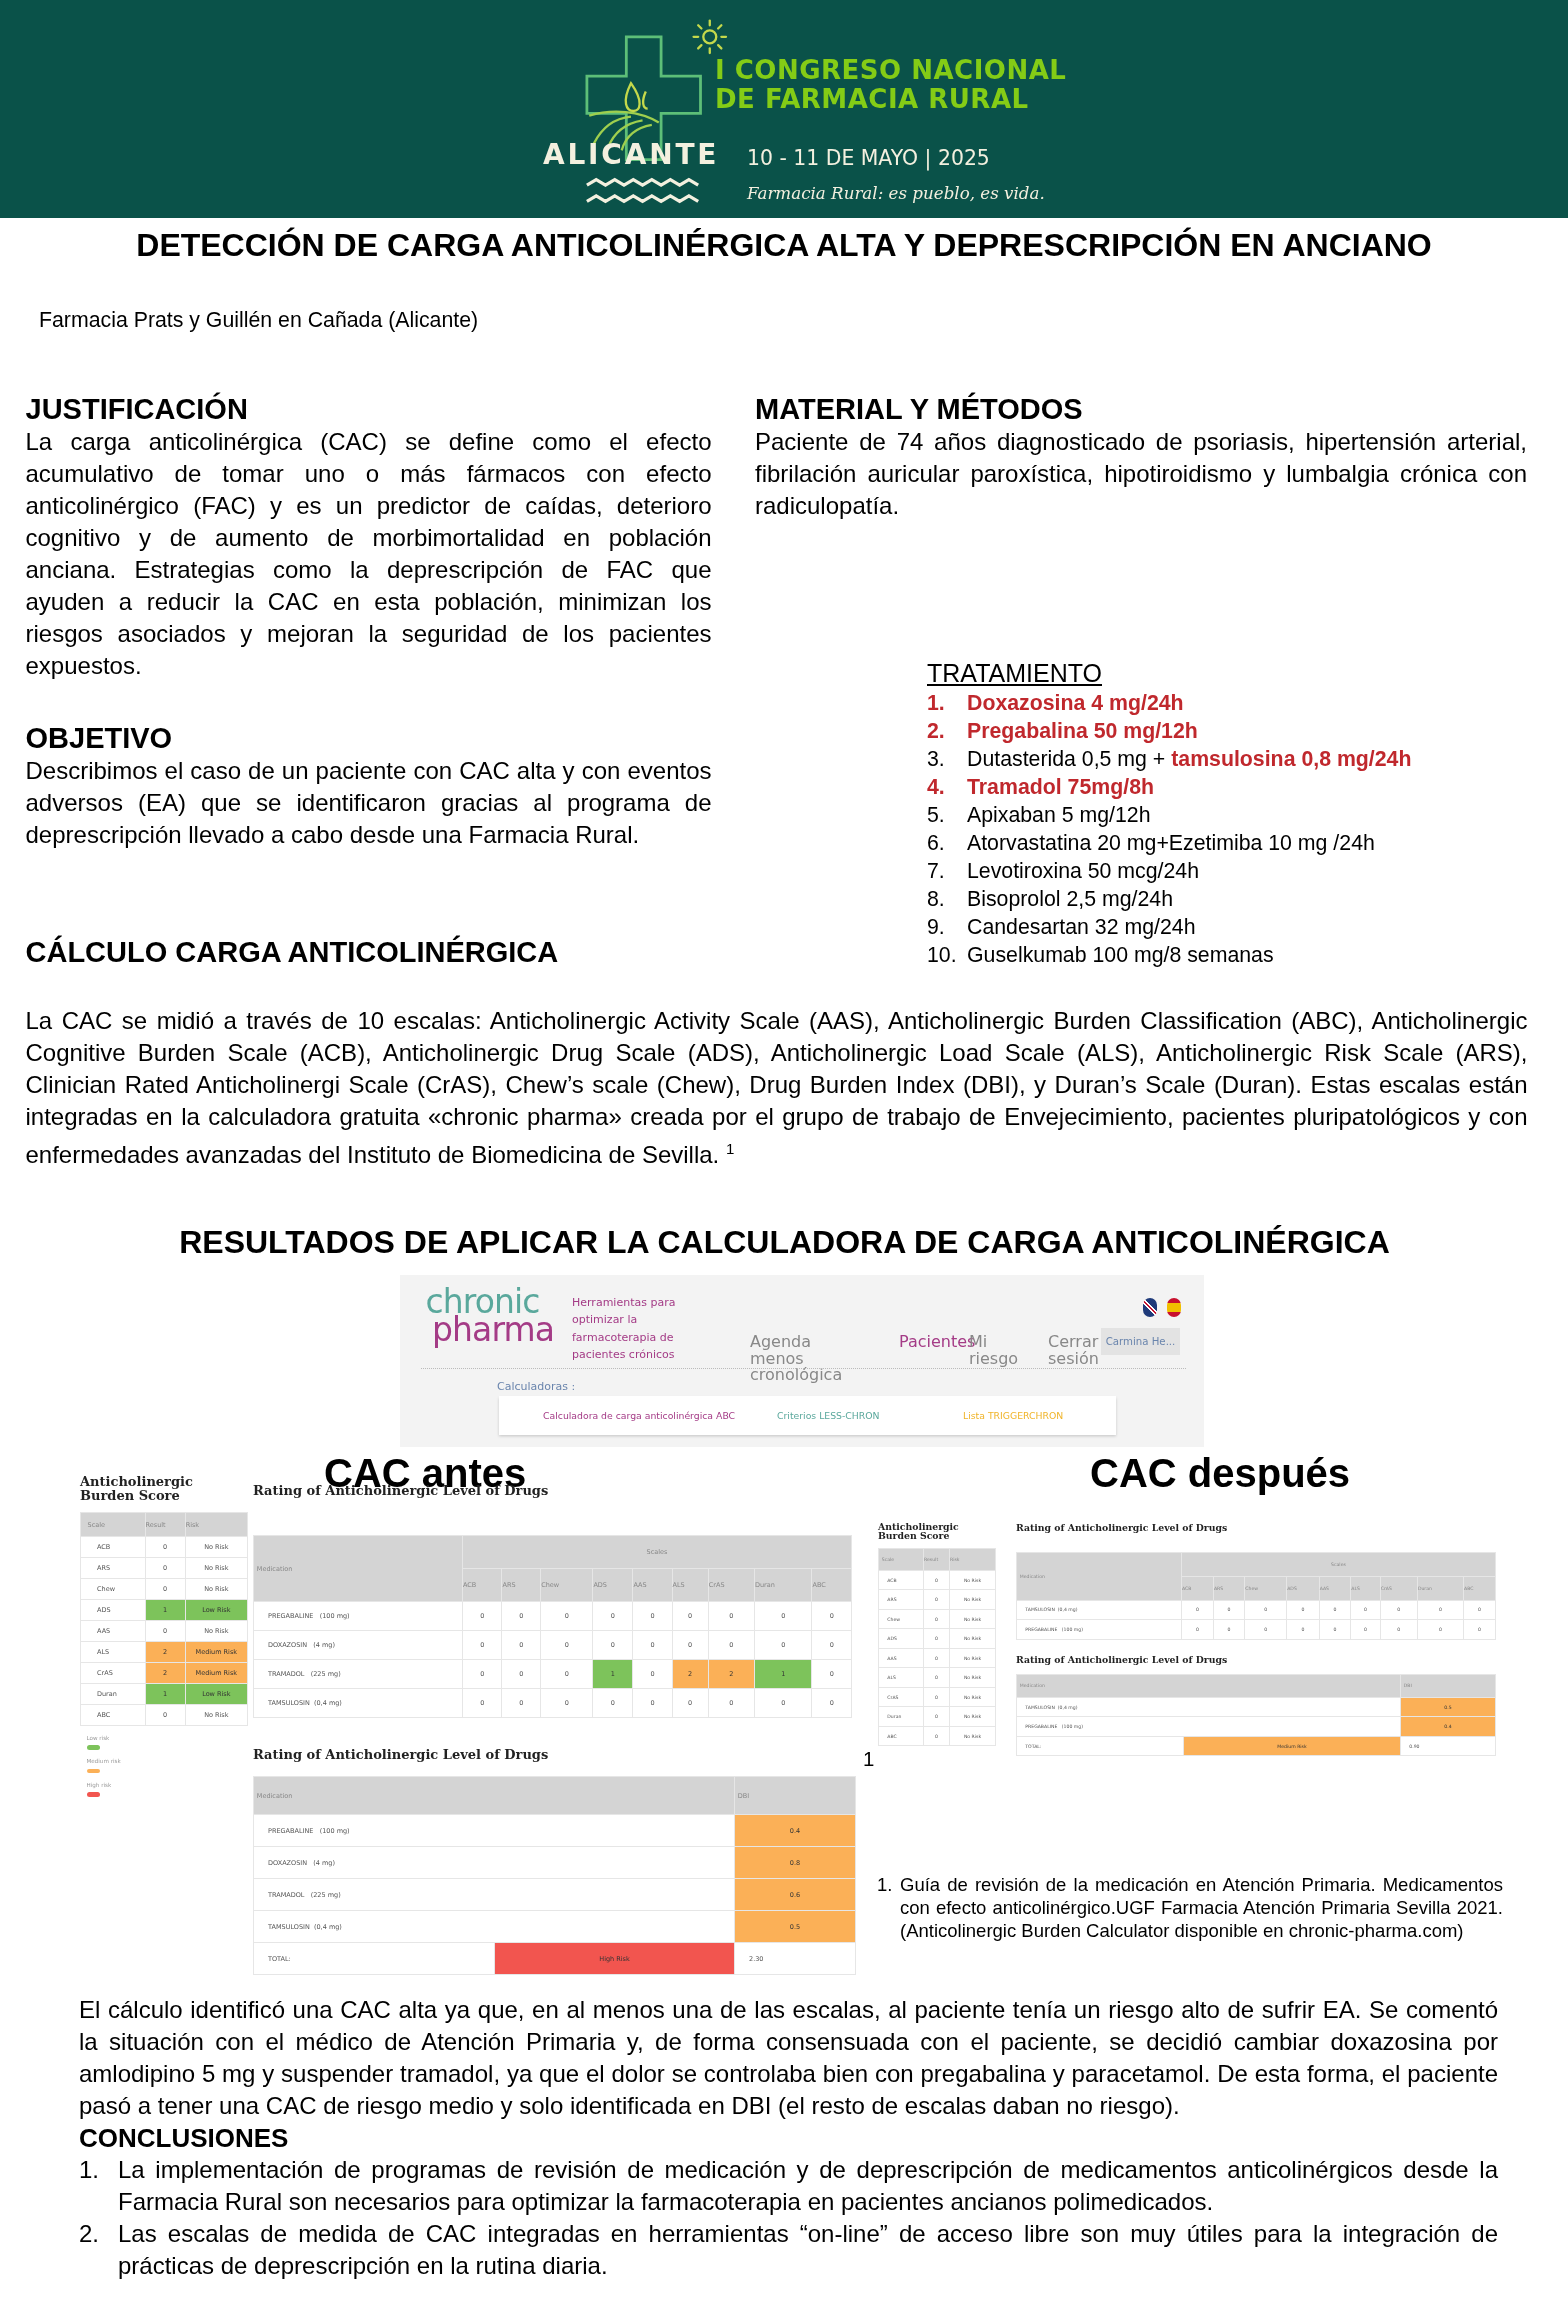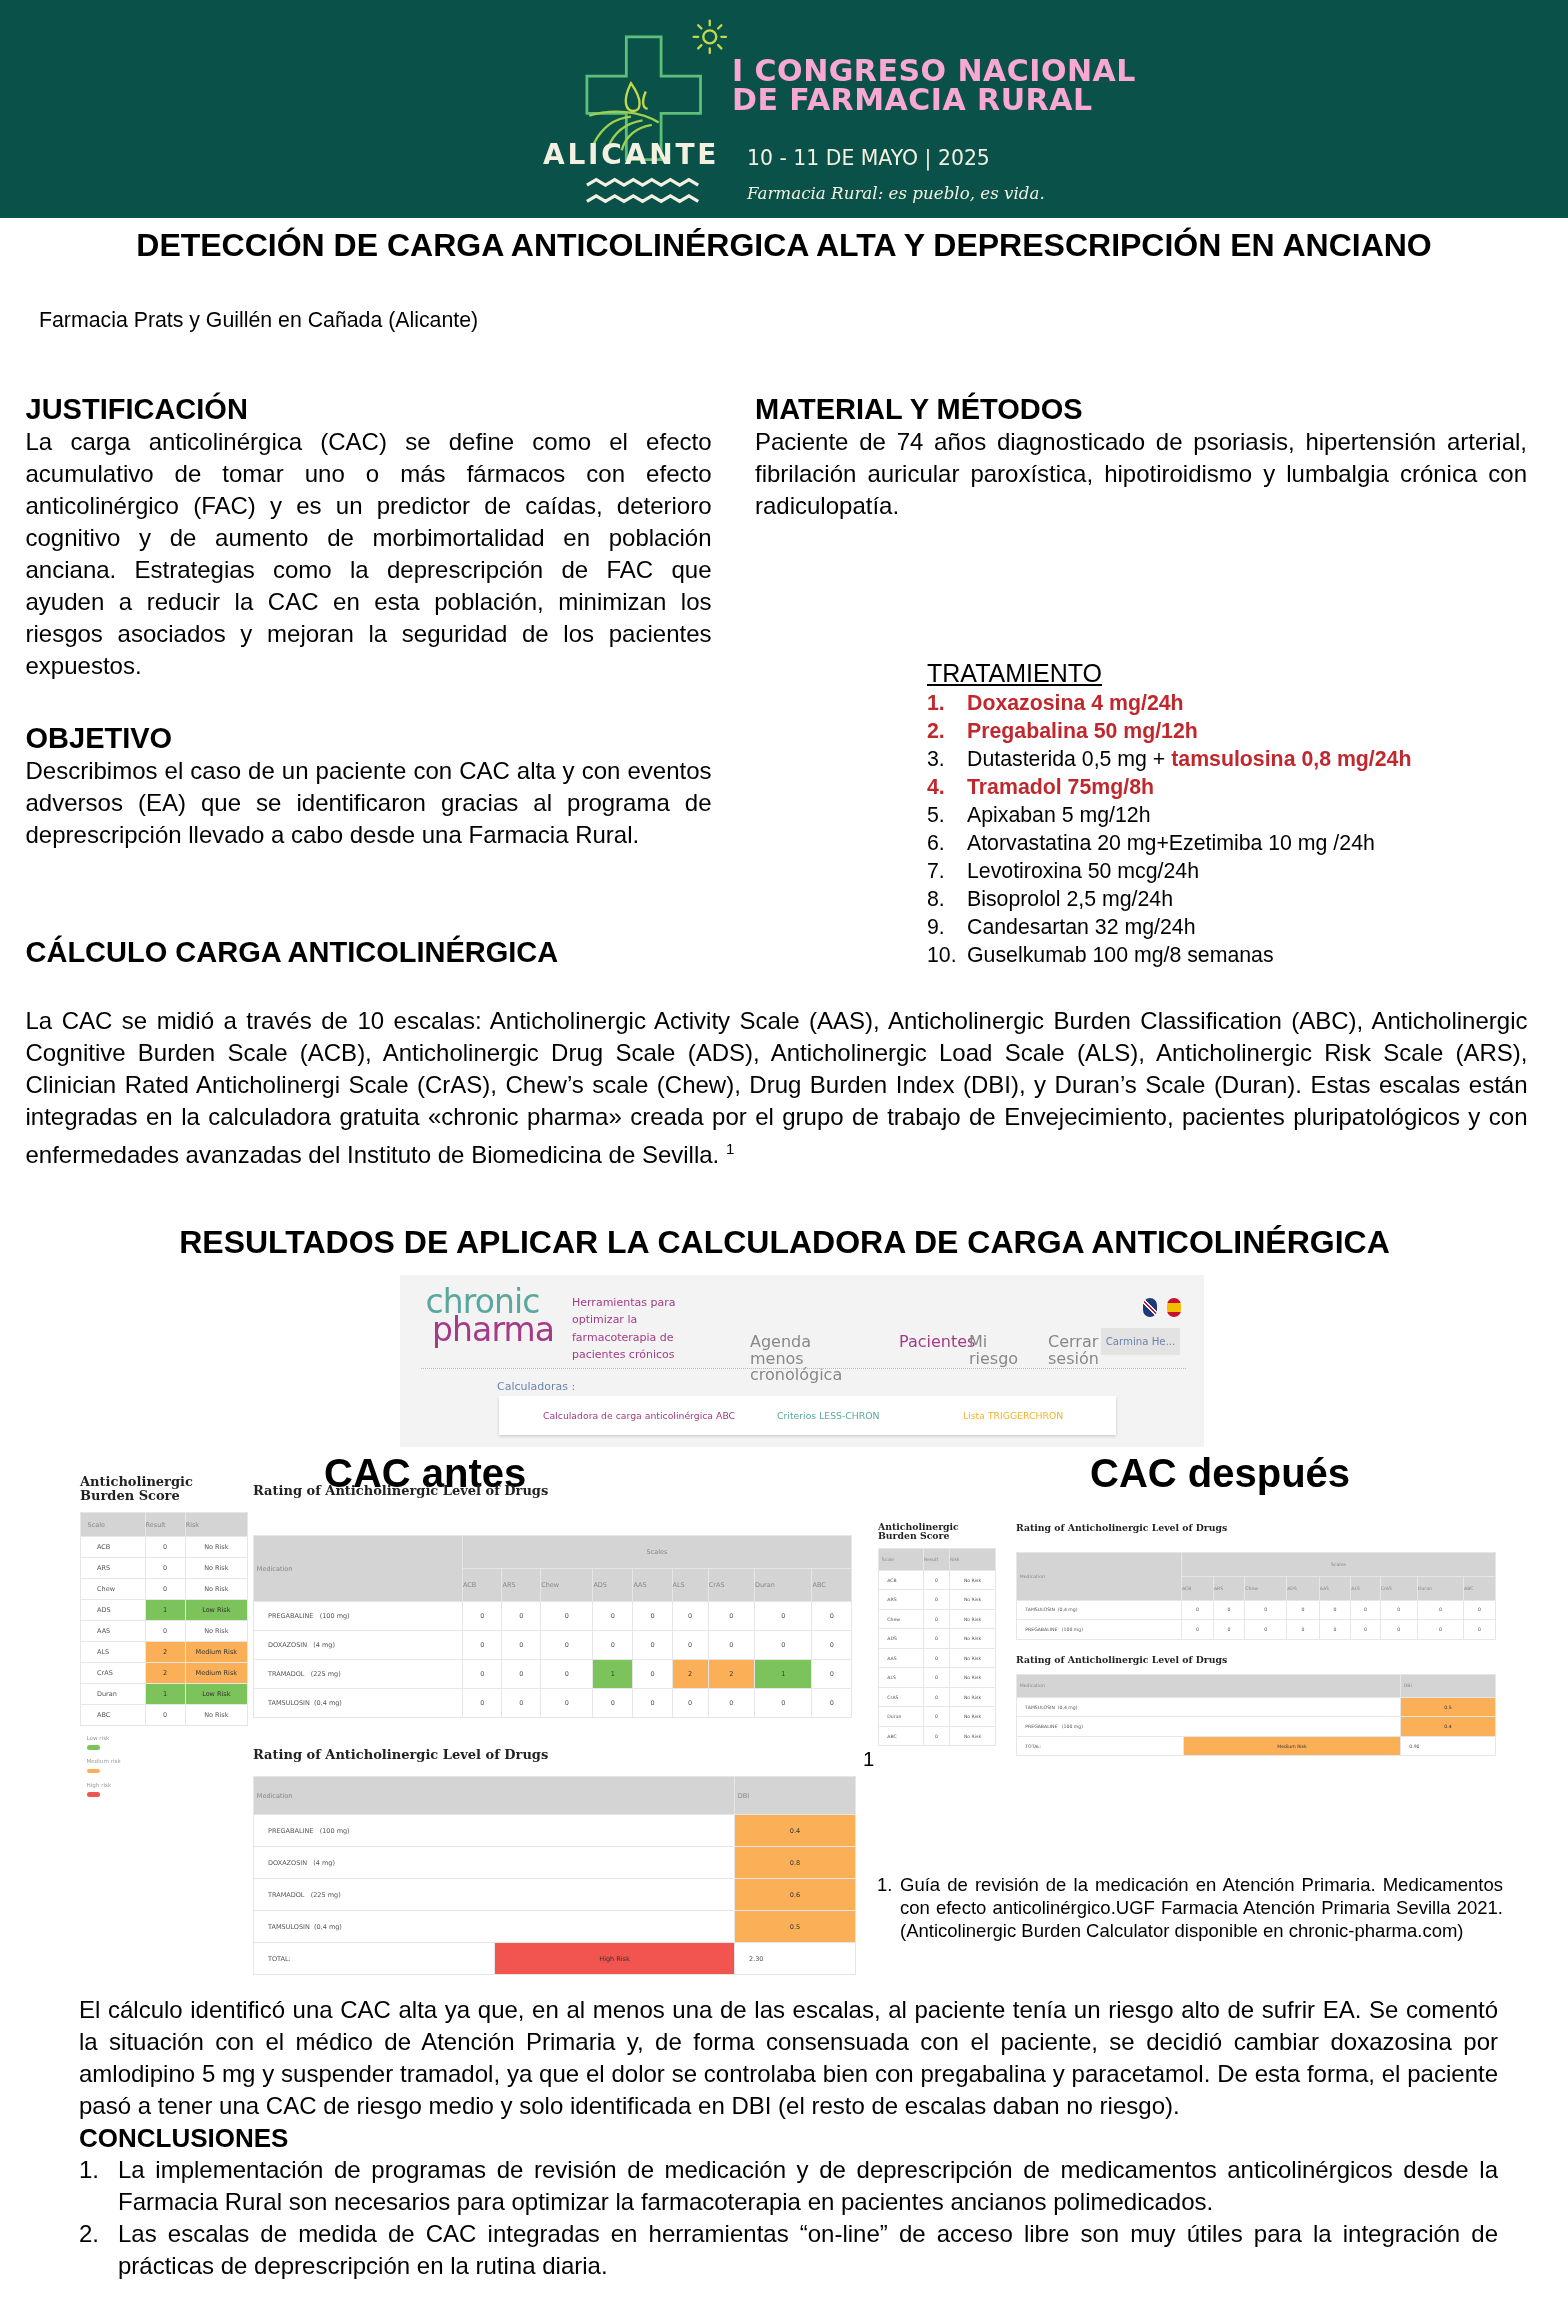--- a/index.html
+++ b/index.html
@@ -2,21 +2,21 @@
 <html style="font-size:7.4px"><head>
 <meta charset="utf-8">
 <style>
   * { box-sizing: border-box; margin: 0; padding: 0; }
   html, body { width: 1569px; background: #ffffff; }
   body { font-family: "Liberation Sans", sans-serif; color: #000; position: relative; height: 2788px; overflow: hidden; }
 
   
   .header-band { position: absolute; left: 0; top: 0; width: 1569px; height: 218px; background: #0a5249; }
   .hdr-logo { position: absolute; left: 538px; top: 9.3px; width: 223px; height: 204px; }
-  .hdr-title { position: absolute; left: 732px; top: 56px; color: #f9a8d4; font-family: "DejaVu Sans", sans-serif; font-weight: bold; font-size: 30px; line-height: 29px; letter-spacing: 0.5px; }
+  .hdr-title { position: absolute; left: 715px; top: 56px; color: #84cc16; font-family: "DejaVu Sans", sans-serif; font-weight: bold; font-size: 26px; line-height: 29px; letter-spacing: 0.5px; }
   .hdr-dates { position: absolute; left: 747px; top: 146px; color: #f3f0df; font-family: "DejaVu Sans", sans-serif; font-size: 20.4px; }
   .hdr-tagline { position: absolute; left: 747px; top: 183px; color: #f3f0df; font-family: "DejaVu Serif", serif; font-style: italic; font-size: 16.7px; }
   .hdr-city { position: absolute; left: 543px; top: 138px; color: #f3f0df; font-family: "DejaVu Sans", sans-serif; font-weight: bold; font-size: 28px; letter-spacing: 2.8px; }
 
   
   .main-title { position: absolute; left: 70px; top: 224px; width: 1428px; text-align: center; font-weight: bold; font-size: 32px; line-height: 42px; }
   .affil { position: absolute; left: 39px; top: 306px; font-size: 21.3px; line-height: 29px; }
 
   
   .section-h { position: absolute; font-weight: bold; font-size: 29px; }

